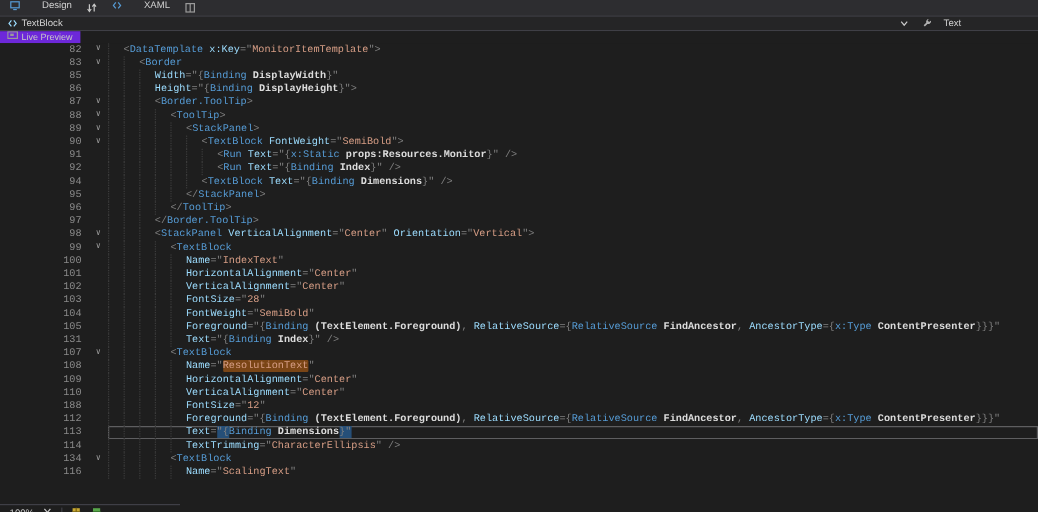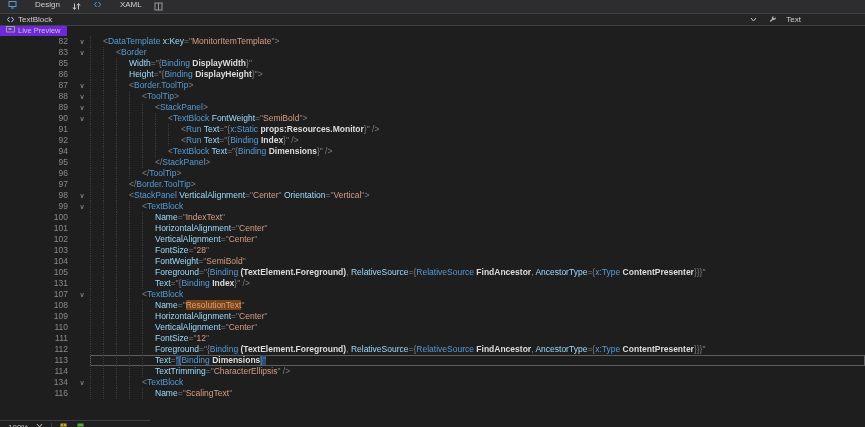--- a/index.html
+++ b/index.html
@@ -15,21 +15,21 @@
   .bar2{height:12px;background:#252526;border-bottom:1px solid #3f3f46;display:flex;align-items:center;padding:0 6px;font-size:8px;color:#d0d0d0}
   .bar2 .left{display:flex;align-items:center;gap:3px}
   .bar2 .right{margin-left:auto;display:flex;align-items:center;gap:7px;margin-right:58px}
 
   
   .bar3{height:10px;background:#1e1e1e;display:flex}
   .lp-tab{display:flex;align-items:flex-start;gap:3px;background:#6d28d9;color:#c8c8c8;font-size:7.5px;padding:0 6px;height:10px}
 
   
   .code-area{position:absolute;top:36px;left:0;width:865px;height:391px;overflow:hidden;background:#1e1e1e}
-  .line{display:flex;height:11px;line-height:11px;font-family:Liberation Sans, sans-serif;font-size:8.5px;white-space:pre}
+  .line{display:flex;height:11px;line-height:11px;font-family:Liberation Mono, monospace;font-size:8.5px;white-space:pre}
   .ln{flex:none;width:74px;padding-right:6px;text-align:right;color:#8a8a8a}
   .fold{flex:none;width:16px;text-align:center;color:#9a9a9a;font-size:7px;line-height:11px}
   .lc{flex:1;display:flex;min-width:0}
   .g{flex:none;width:13px;height:11px;border-left:1px dotted #3c3c3c}
   .code{flex:none}
   .d{color:#808080}
   .e{color:#569cd6}
   .a{color:#9cdcfe}
   .v{color:#d69d85}
   .w{color:#dcdcdc;font-weight:bold}
@@ -132,21 +132,21 @@
       <div class="line"><span class="ln">101</span><span class="fold"></span><span class="lc"><span class="g"></span><span class="g"></span><span class="g"></span><span class="g"></span><span class="g"></span><span class="code"><span class="a">HorizontalAlignment</span><span class="d">="</span><span class="v">Center</span><span class="d">"</span></span></span></div>
       <div class="line"><span class="ln">102</span><span class="fold"></span><span class="lc"><span class="g"></span><span class="g"></span><span class="g"></span><span class="g"></span><span class="g"></span><span class="code"><span class="a">VerticalAlignment</span><span class="d">="</span><span class="v">Center</span><span class="d">"</span></span></span></div>
       <div class="line"><span class="ln">103</span><span class="fold"></span><span class="lc"><span class="g"></span><span class="g"></span><span class="g"></span><span class="g"></span><span class="g"></span><span class="code"><span class="a">FontSize</span><span class="d">="</span><span class="v">28</span><span class="d">"</span></span></span></div>
       <div class="line"><span class="ln">104</span><span class="fold"></span><span class="lc"><span class="g"></span><span class="g"></span><span class="g"></span><span class="g"></span><span class="g"></span><span class="code"><span class="a">FontWeight</span><span class="d">="</span><span class="v">SemiBold</span><span class="d">"</span></span></span></div>
       <div class="line"><span class="ln">105</span><span class="fold"></span><span class="lc"><span class="g"></span><span class="g"></span><span class="g"></span><span class="g"></span><span class="g"></span><span class="code"><span class="a">Foreground</span><span class="d">="{</span><span class="e">Binding</span><span class="w"> (TextElement.Foreground)</span><span class="d">,</span><span class="a"> RelativeSource</span><span class="d">={</span><span class="e">RelativeSource</span><span class="w"> FindAncestor</span><span class="d">,</span><span class="a"> AncestorType</span><span class="d">={</span><span class="e">x:Type</span><span class="w"> ContentPresenter</span><span class="d">}}}"</span></span></span></div>
       <div class="line"><span class="ln">131</span><span class="fold"></span><span class="lc"><span class="g"></span><span class="g"></span><span class="g"></span><span class="g"></span><span class="g"></span><span class="code"><span class="a">Text</span><span class="d">="{</span><span class="e">Binding</span><span class="w"> Index</span><span class="d">}" /&gt;</span></span></span></div>
       <div class="line"><span class="ln">107</span><span class="fold">∨</span><span class="lc"><span class="g"></span><span class="g"></span><span class="g"></span><span class="g"></span><span class="code"><span class="d">&lt;</span><span class="e">TextBlock</span></span></span></div>
       <div class="line"><span class="ln">108</span><span class="fold"></span><span class="lc"><span class="g"></span><span class="g"></span><span class="g"></span><span class="g"></span><span class="g"></span><span class="code"><span class="a">Name</span><span class="d">="</span><span class="v hl">ResolutionText</span><span class="d">"</span></span></span></div>
       <div class="line"><span class="ln">109</span><span class="fold"></span><span class="lc"><span class="g"></span><span class="g"></span><span class="g"></span><span class="g"></span><span class="g"></span><span class="code"><span class="a">HorizontalAlignment</span><span class="d">="</span><span class="v">Center</span><span class="d">"</span></span></span></div>
       <div class="line"><span class="ln">110</span><span class="fold"></span><span class="lc"><span class="g"></span><span class="g"></span><span class="g"></span><span class="g"></span><span class="g"></span><span class="code"><span class="a">VerticalAlignment</span><span class="d">="</span><span class="v">Center</span><span class="d">"</span></span></span></div>
-      <div class="line"><span class="ln">111</span><span class="fold"></span><span class="lc"><span class="g"></span><span class="g"></span><span class="g"></span><span class="g"></span><span class="g"></span><span class="code"><span class="a">FontSize</span><span class="d">="</span><span class="v">12</span><span class="d">"</span></span></span></div>
+      <div class="line"><span class="ln">188</span><span class="fold"></span><span class="lc"><span class="g"></span><span class="g"></span><span class="g"></span><span class="g"></span><span class="g"></span><span class="code"><span class="a">FontSize</span><span class="d">="</span><span class="v">12</span><span class="d">"</span></span></span></div>
       <div class="line"><span class="ln">112</span><span class="fold"></span><span class="lc"><span class="g"></span><span class="g"></span><span class="g"></span><span class="g"></span><span class="g"></span><span class="code"><span class="a">Foreground</span><span class="d">="{</span><span class="e">Binding</span><span class="w"> (TextElement.Foreground)</span><span class="d">,</span><span class="a"> RelativeSource</span><span class="d">={</span><span class="e">RelativeSource</span><span class="w"> FindAncestor</span><span class="d">,</span><span class="a"> AncestorType</span><span class="d">={</span><span class="e">x:Type</span><span class="w"> ContentPresenter</span><span class="d">}}}"</span></span></span></div>
       <div class="line current"><span class="ln">113</span><span class="fold"></span><span class="lc"><span class="g"></span><span class="g"></span><span class="g"></span><span class="g"></span><span class="g"></span><span class="code"><span class="a">Text</span><span class="d">=</span><span class="d sel">"{</span><span class="e">Binding</span><span class="w"> Dimensions</span><span class="d sel">}"</span></span></span></div>
       <div class="line"><span class="ln">114</span><span class="fold"></span><span class="lc"><span class="g"></span><span class="g"></span><span class="g"></span><span class="g"></span><span class="g"></span><span class="code"><span class="a">TextTrimming</span><span class="d">="</span><span class="v">CharacterEllipsis</span><span class="d">" /&gt;</span></span></span></div>
       <div class="line"><span class="ln">134</span><span class="fold">∨</span><span class="lc"><span class="g"></span><span class="g"></span><span class="g"></span><span class="g"></span><span class="code"><span class="d">&lt;</span><span class="e">TextBlock</span></span></span></div>
       <div class="line"><span class="ln">116</span><span class="fold"></span><span class="lc"><span class="g"></span><span class="g"></span><span class="g"></span><span class="g"></span><span class="g"></span><span class="code"><span class="a">Name</span><span class="d">="</span><span class="v">ScalingText</span><span class="d">"</span></span></span></div>
     </div>
 
   <div class="zoom">
     <span>100%</span>
     <span class="icnbtn">

